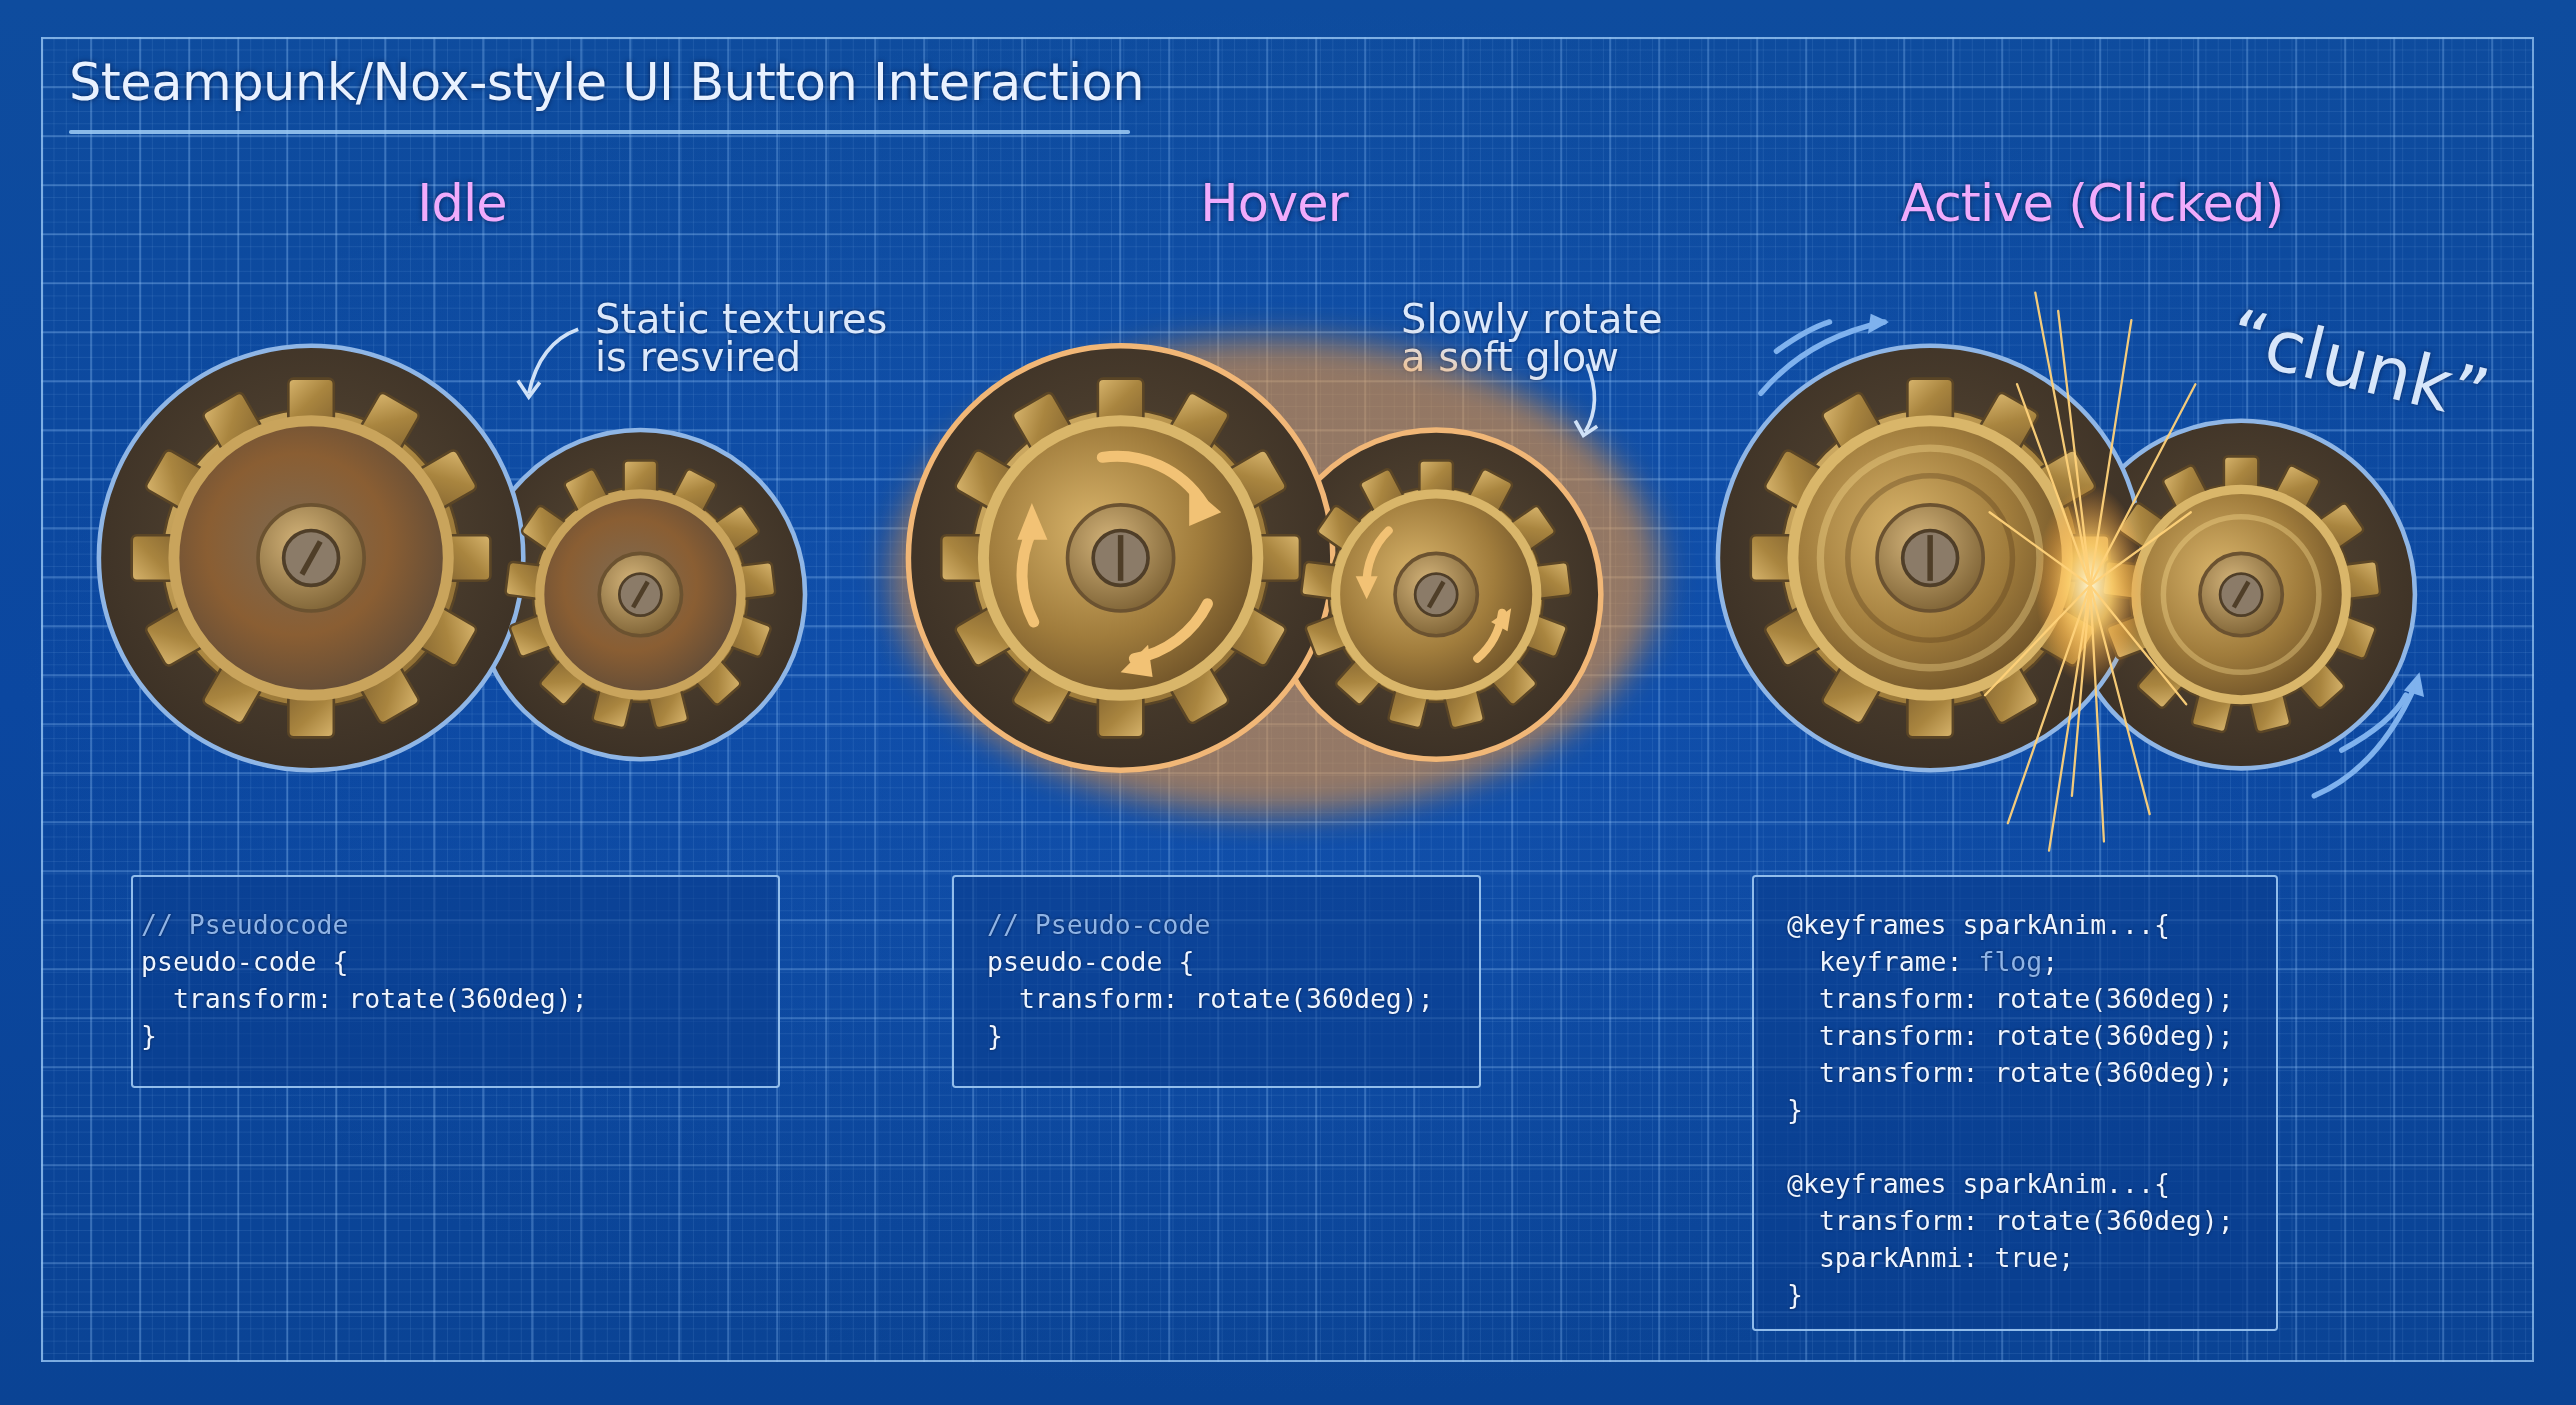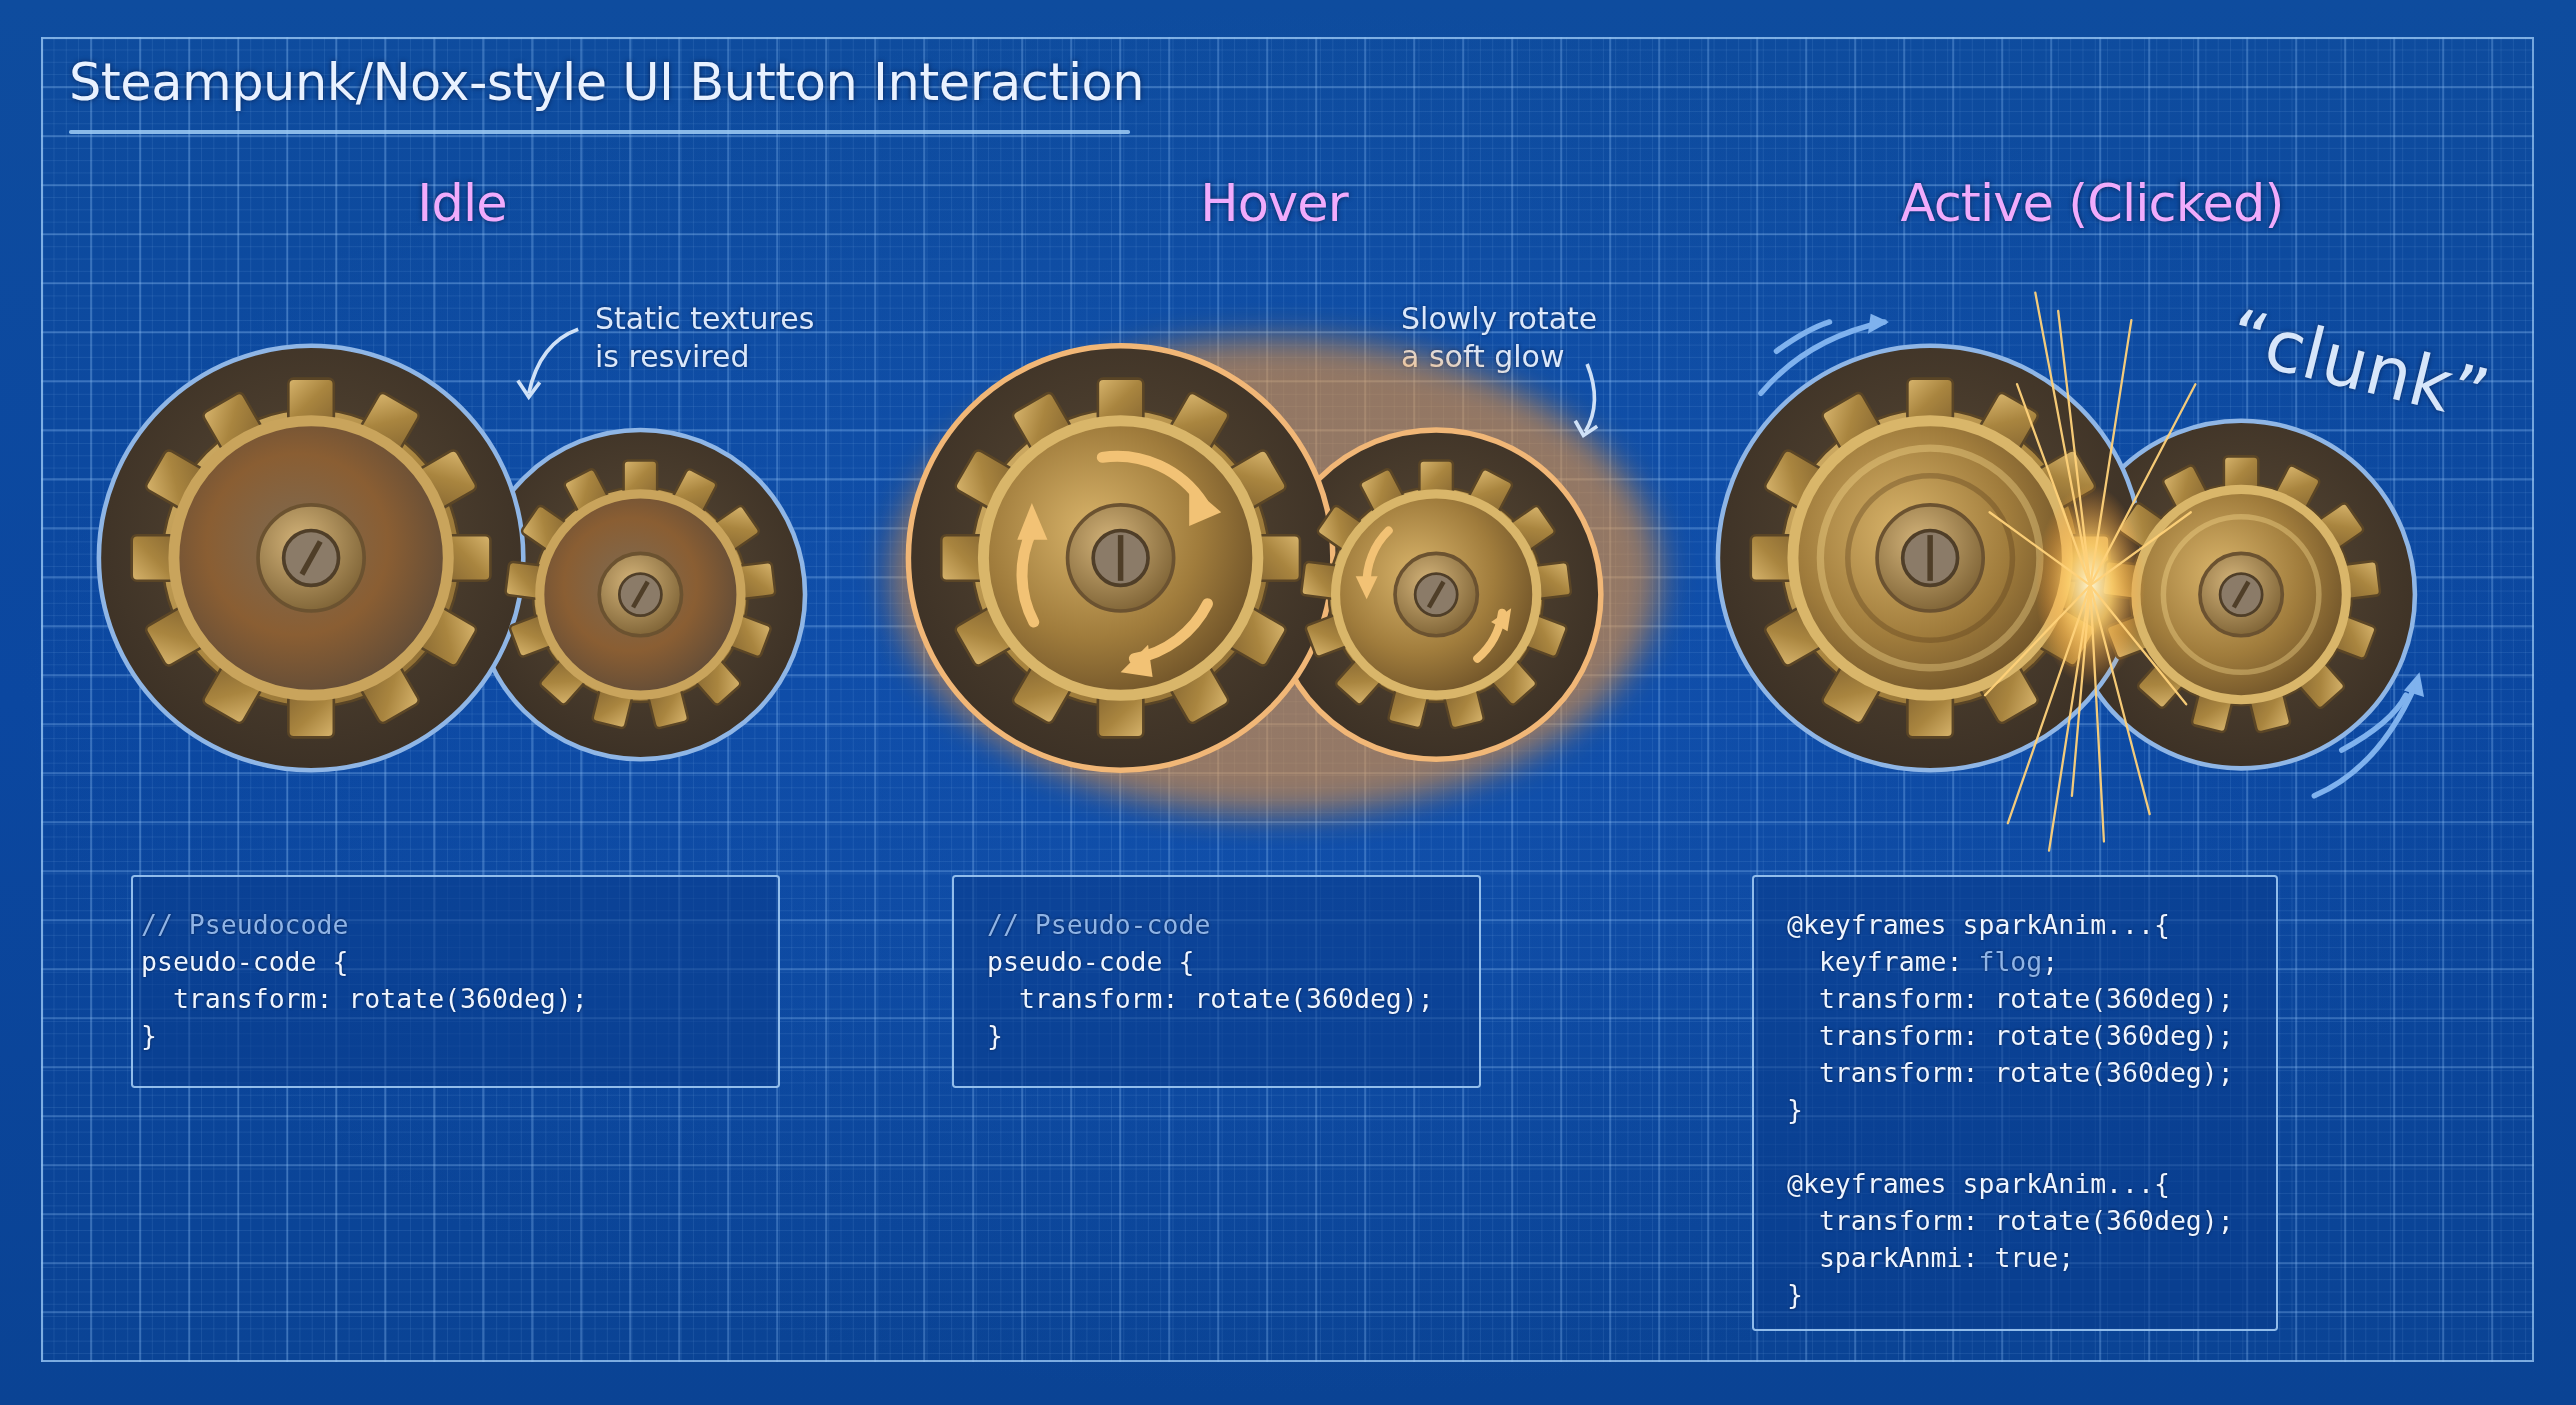--- a/index.html
+++ b/index.html
@@ -35,21 +35,21 @@
   .title-underline {
     position:absolute; left:69px; top:130px; width:1061px; height:3.7px;
     background:rgba(160,205,245,0.85); border-radius:1.8px;
   }
   .heading {
     position:absolute; top:174px; font-size:51px; color:#f0abfc;
     transform:translateX(-50%); white-space:nowrap;
     text-shadow:0 0 5.5px rgba(0,20,60,0.7); letter-spacing:-0.9px;
   }
   .note {
-    position:absolute; font-size:30px; line-height:38px; color:#dbe8fb;
+    position:absolute; font-size:40px; line-height:38px; color:#dbe8fb;
     text-shadow:0 0 3.7px rgba(0,20,60,0.7); white-space:nowrap;
   }
   .clunk {
     position:absolute; left:2241px; top:293px; font-size:71px; color:#d7e6fa;
     transform:rotate(14deg); transform-origin:left top;
     text-shadow:0 0 5.5px rgba(0,20,60,0.6); white-space:nowrap;
   }
   .svg-layer { position:absolute; left:0; top:0; }
   .code-box {
     position:absolute; box-sizing:border-box;

